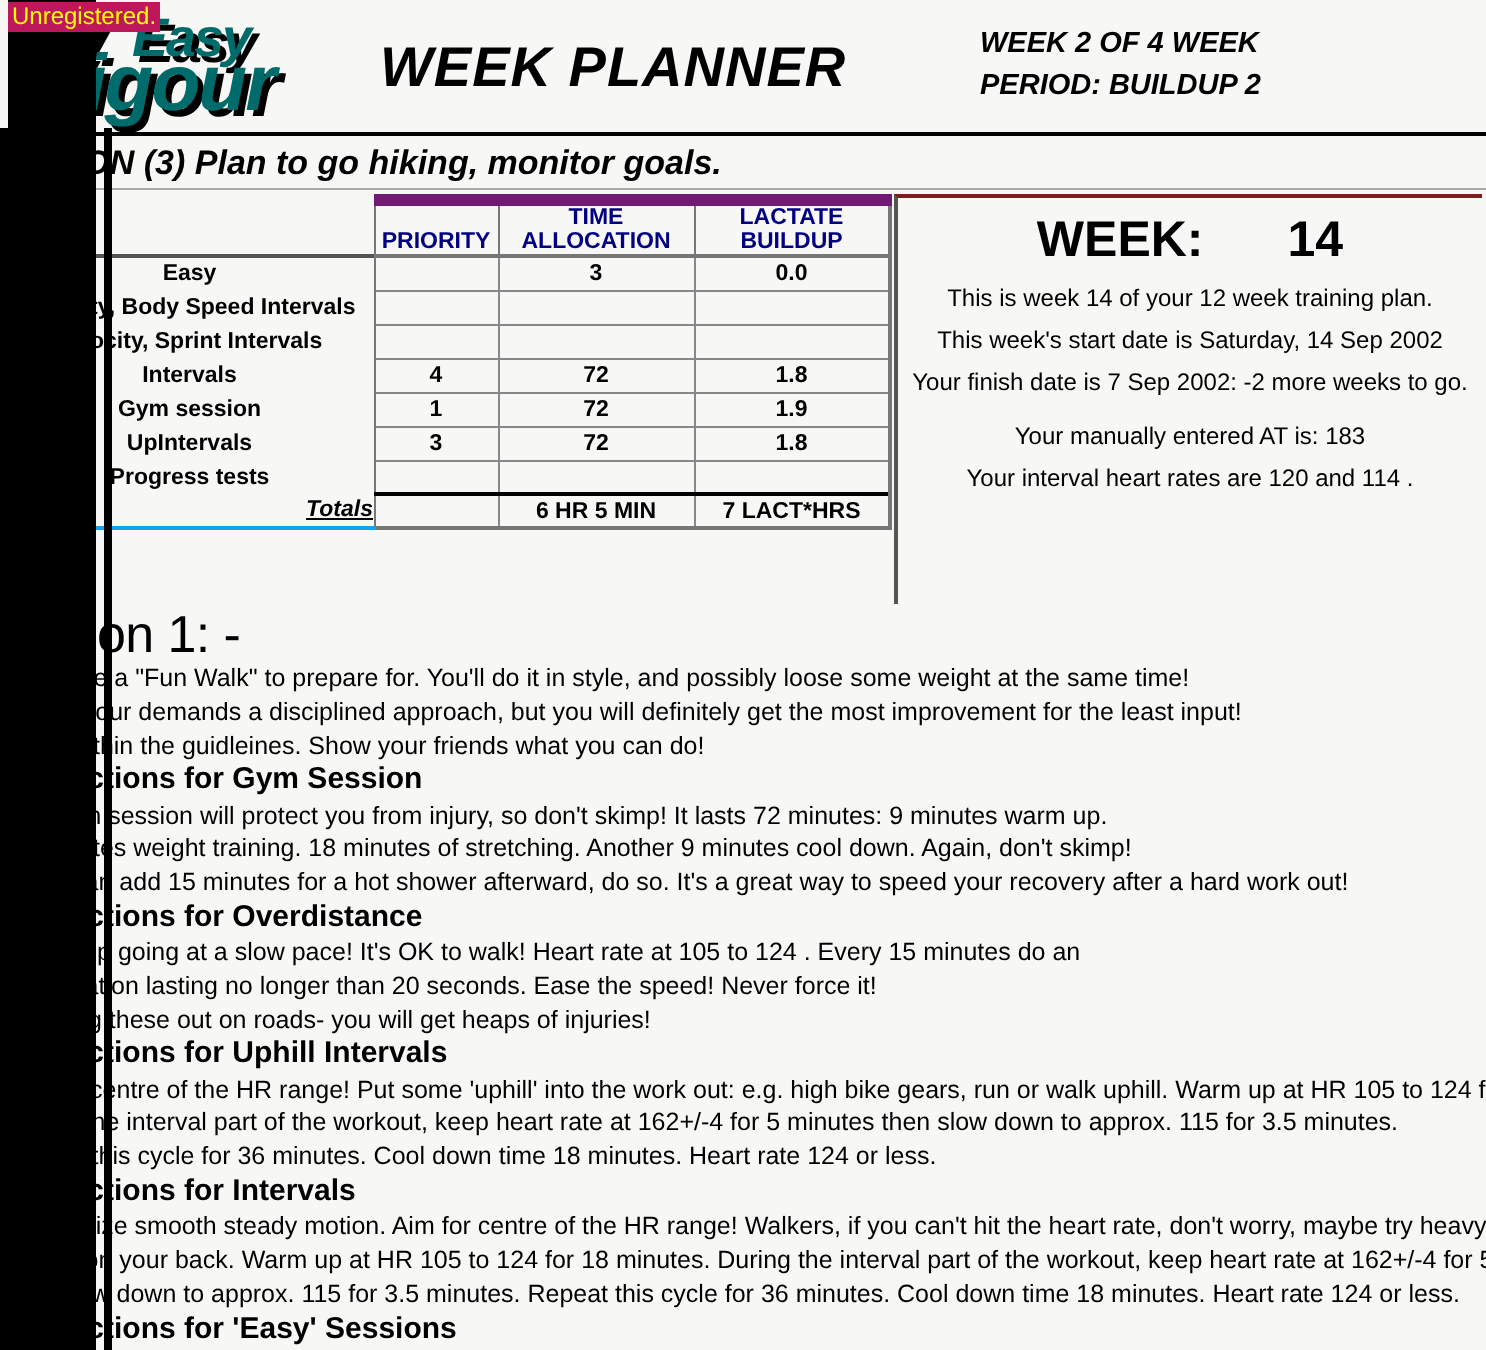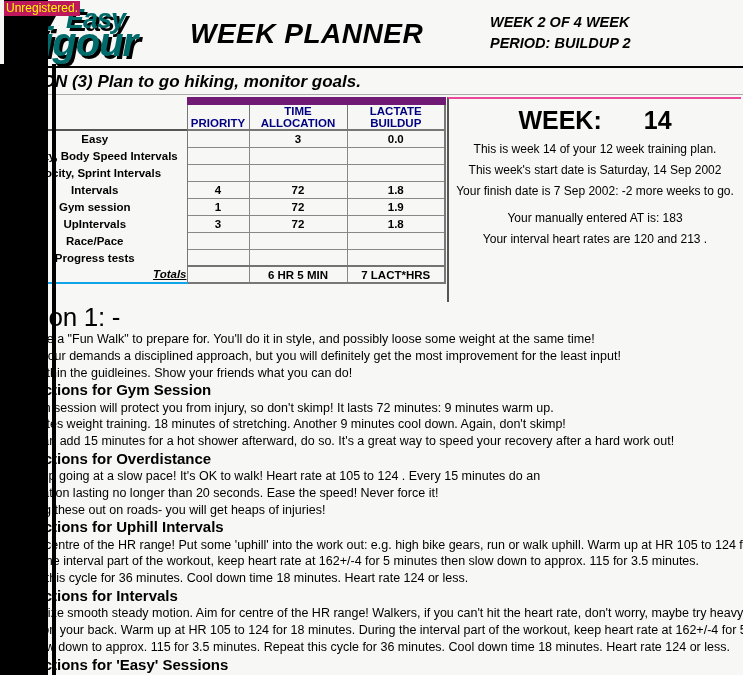--- a/index.html
+++ b/index.html
@@ -91,21 +91,21 @@
   col.c-time  { width: 98px;  }
   col.c-lact  { width: 98px;  }
 
   th.hd {
     color: #000080;
     font-size: 11px;
     font-weight: bold;
     text-align: center;
     vertical-align: bottom;
     height: 33px;
-    border-top: 8px solid #701a75;
+    border-top: 6px solid #701a75;
     border-bottom: 2px solid #777;
     border-left: 1px solid #777;
   }
   th.hd-label {
     border: none; background: transparent;
   }
   th.hd-last { border-right: 2px solid #777; }
 
   td.lbl {
     text-align: center;
@@ -128,30 +128,30 @@
 
   tr.totals td.lbl {
     text-align: right;
     font-style: italic;
     text-decoration: underline;
     border-bottom: 2px solid #0ea5e9;
   }
   tr.totals td.num {
     font-weight: bold;
     font-size: 11.5px;
-    border-top: 2px solid #737373;
+    border-top: 2px solid #000000;
     border-bottom: 2px solid #777;
   }
 
   
   #week-panel {
     position: absolute; left: 447px; top: 97px;
     width: 294px; height: 205px;
     border-left: 2px solid #555;
-    border-top: 2px solid #ec4899;
+    border-top: 2px solid #7f1d1d;
     box-sizing: border-box;
     text-align: center;
   }
   #week-head {
     margin-top: 7px;
     font-size: 25px; font-weight: bold;
     letter-spacing: 0px;
   }
   #week-head .wk-label { margin-right: 42px; }
   .week-line {
@@ -275,26 +275,20 @@
           <td class="num">72</td>
           <td class="num num-last">1.9</td>
         </tr>
         <tr>
           <td class="lbl">UpIntervals</td>
           <td class="num">3</td>
           <td class="num">72</td>
           <td class="num num-last">1.8</td>
         </tr>
         <tr>
-          <td class="lbl">Race/Pace</td>
-          <td class="num"></td>
-          <td class="num"></td>
-          <td class="num num-last"></td>
-        </tr>
-        <tr>
           <td class="lbl">Progress tests</td>
           <td class="num"></td>
           <td class="num"></td>
           <td class="num num-last"></td>
         </tr>
         <tr class="totals">
           <td class="lbl">Totals</td>
           <td class="num"></td>
           <td class="num">6 HR 5 MIN</td>
           <td class="num num-last">7 LACT*HRS</td>
@@ -304,21 +298,21 @@
 </div>
 
 <div id="week-panel">
   <div id="week-head">
     <span class="wk-label">WEEK:</span><span>14</span>
   </div>
   <div class="week-line">This is week 14 of your 12 week training plan.</div>
   <div class="week-line">This week's start date is Saturday, 14 Sep 2002</div>
   <div class="week-line">Your finish date is 7 Sep 2002: -2 more weeks to go.</div>
   <div class="week-line" id="week-line-at">Your manually entered AT is: 183</div>
-  <div class="week-line">Your interval heart rates are 120 and 213 .</div>
+  <div class="week-line">Your interval heart rates are 120 and 114 .</div>
 </div>
 
 <div id="body-text">
   <h1 class="opt-title">Option 1: -</h1>
   <div id="intro-block">
       <p class="para">You have a "Fun Walk" to prepare for.  You'll do it in style, and possibly loose some weight at the same time!</p>
       <p class="para">EasyVigour demands a disciplined approach, but you will definitely get the most improvement for the least input!</p>
       <p class="para">Keep within the guidleines.  Show your friends what you can do!</p>
     </div>
   <div id="sections-block">

